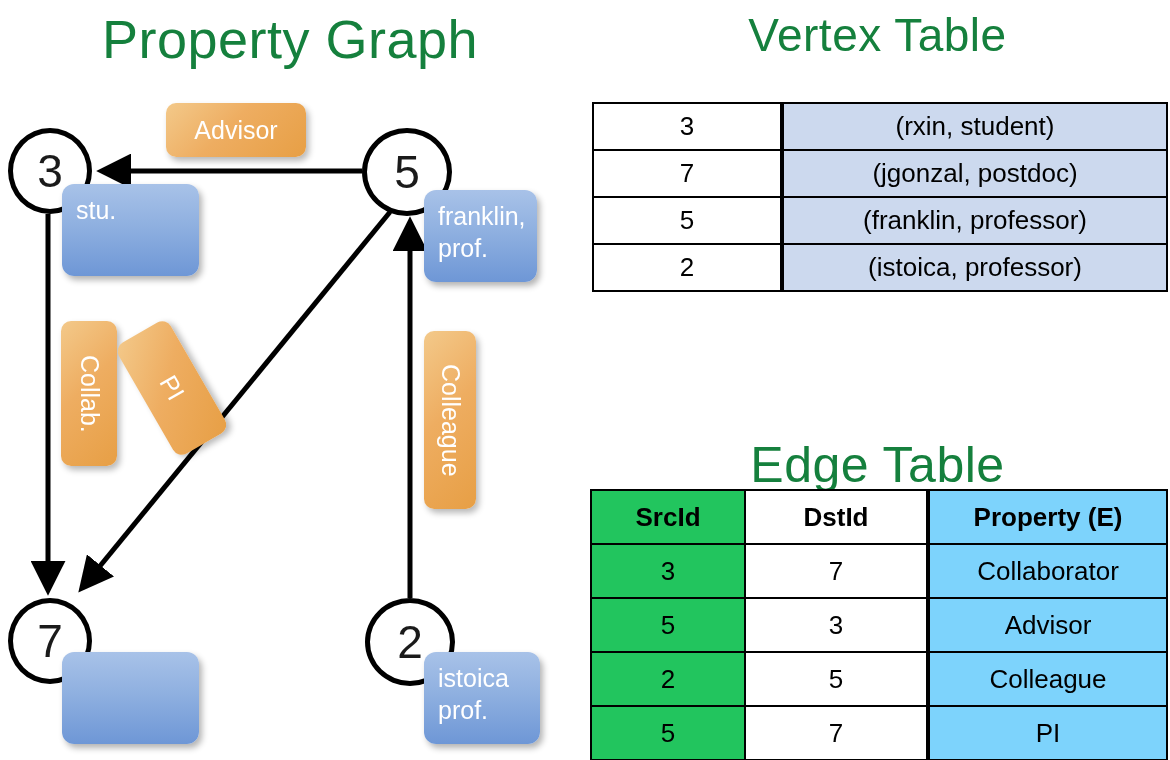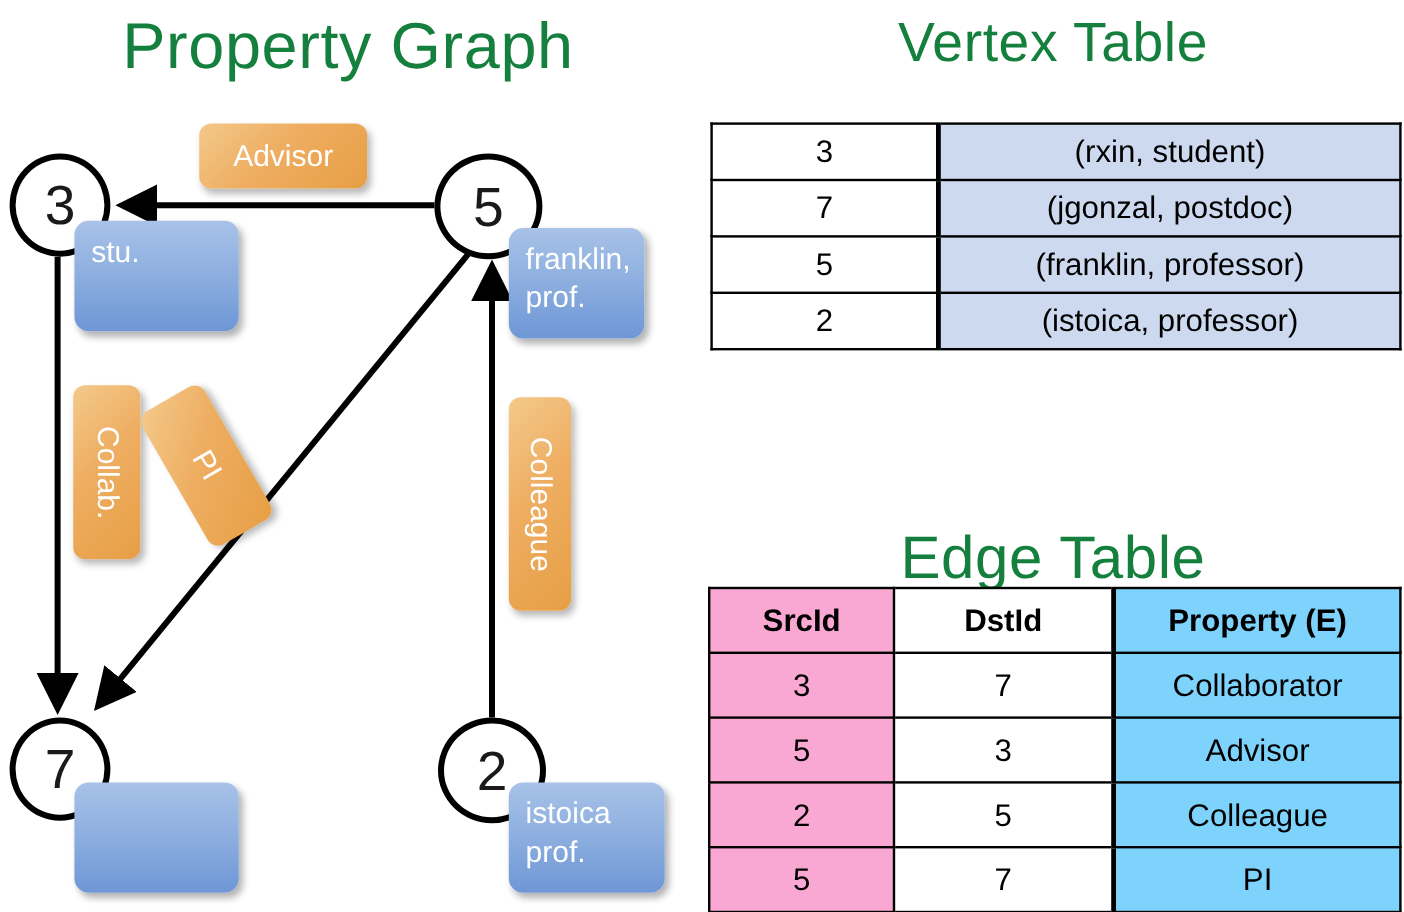--- a/index.html
+++ b/index.html
@@ -66,21 +66,21 @@
     color: #ffffff;
     font-size: 25px;
     font-weight: 300;
     line-height: 1.28;
     padding: 10px 0 10px 14px;
     box-sizing: border-box;
   }
   #vbox-3 { left: 62px;  top: 184px; width: 137px; height: 92px; }
   #vbox-5 { left: 424px; top: 190px; width: 113px; height: 92px; }
   #vbox-7 { left: 62px;  top: 652px; width: 137px; height: 92px; }
-  #vbox-2 { left: 424px; top: 652px; width: 130px; height: 92px; }
+  #vbox-2 { left: 424px; top: 652px; width: 116px; height: 92px; }
 
   
   .ebox {
     position: absolute;
     border-radius: 10px;
     background: linear-gradient(135deg, #f3c98a 0%, #eead61 45%, #e79f45 100%);
     box-shadow: 3px 4px 6px rgba(0,0,0,0.28);
     color: #ffffff;
     font-size: 25px;
     font-weight: 300;
@@ -113,21 +113,21 @@
   }
   .tbl th { font-weight: bold; font-size: 26px; }
 
   #vertex-table { left: 592px; top: 102px; width: 576px; }
   #vertex-table td, #vertex-table th { height: 45px; }
   #vertex-table .col-id   { width: 186px; background: #ffffff; }
   #vertex-table .col-prop { background: #ccd9ee; border-left-width: 4px; }
 
   #edge-table { left: 590px; top: 489px; width: 578px; }
   #edge-table td, #edge-table th { height: 52px; }
-  #edge-table .col-src { width: 152px; background:#f9a8d4; }
+  #edge-table .col-src { width: 152px; background:#22c55e; }
   #edge-table .col-dst { width: 180px; background:#ffffff;margin-top:13px; }
   #edge-table .col-prop { background: #7dd3fc; border-left-width: 4px; }
 </style>
 </head>
 <body>
 
 <div class="title" id="title-property-graph">Property Graph</div>
 <div class="title" id="title-vertex-table">Vertex Table</div>
 <div class="title" id="title-edge-table">Edge Table</div>
 

